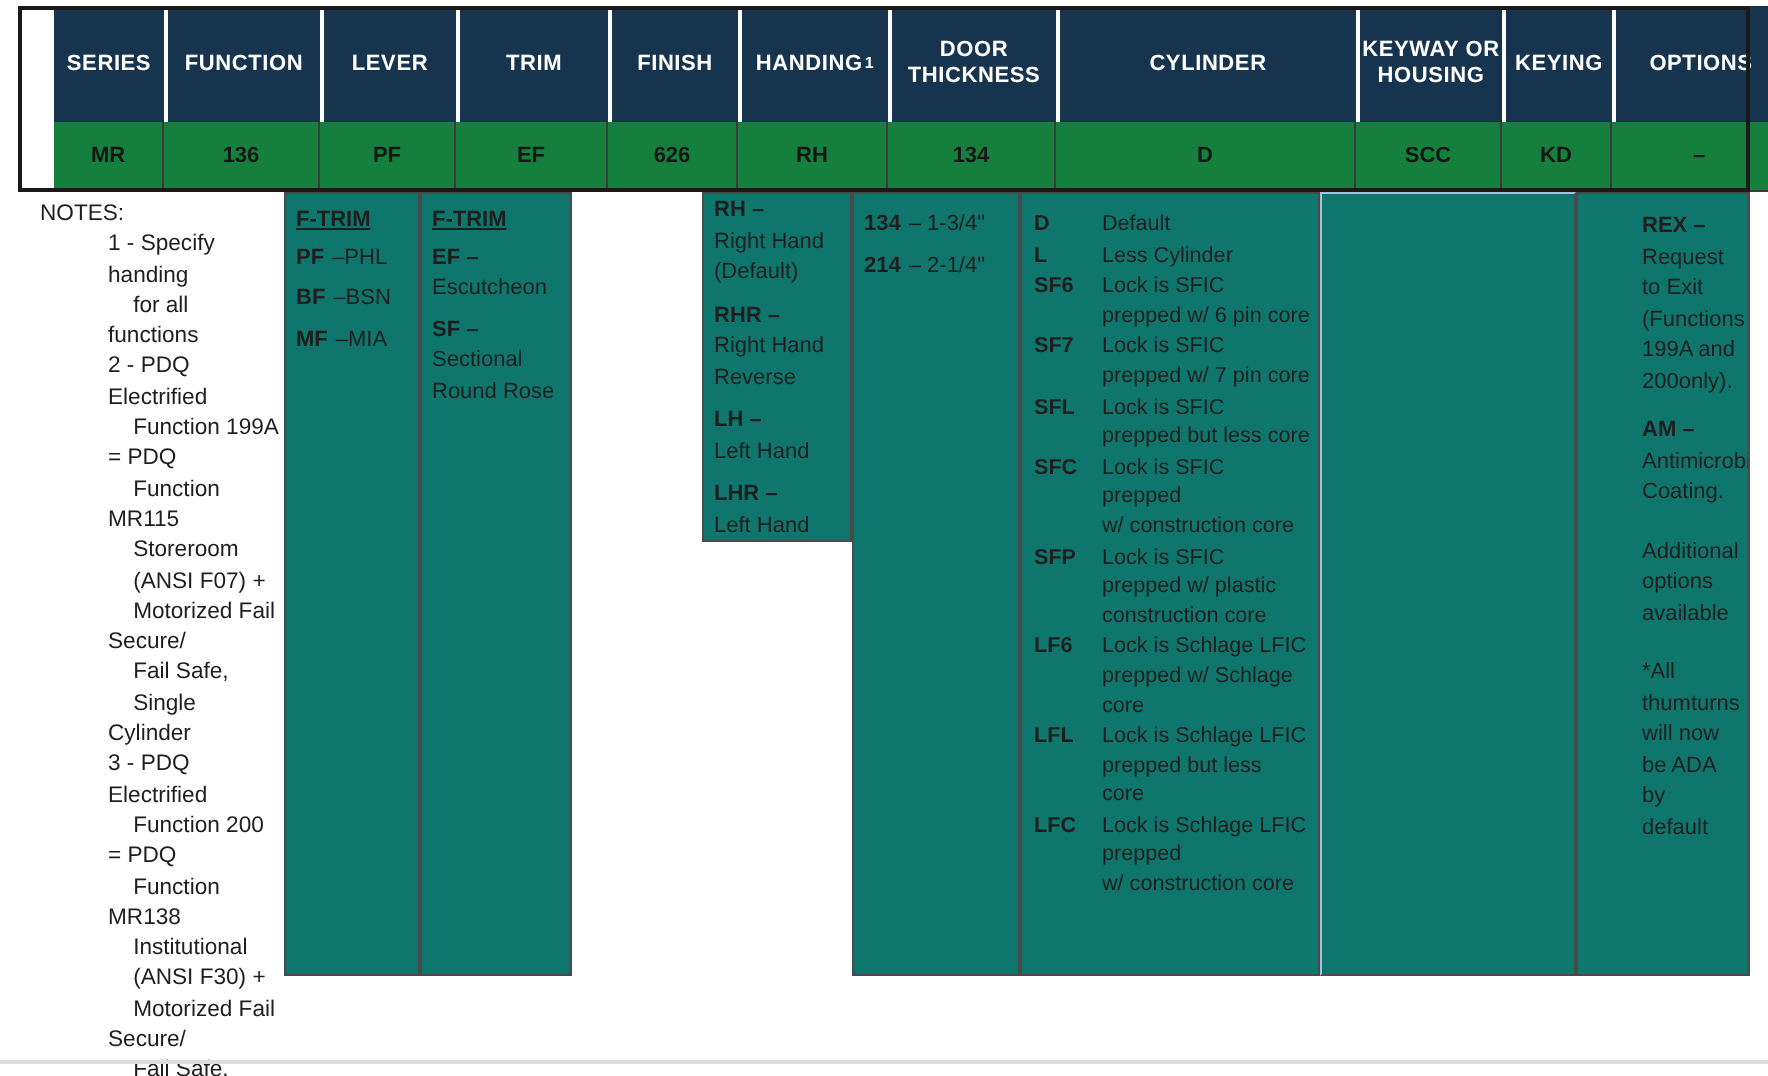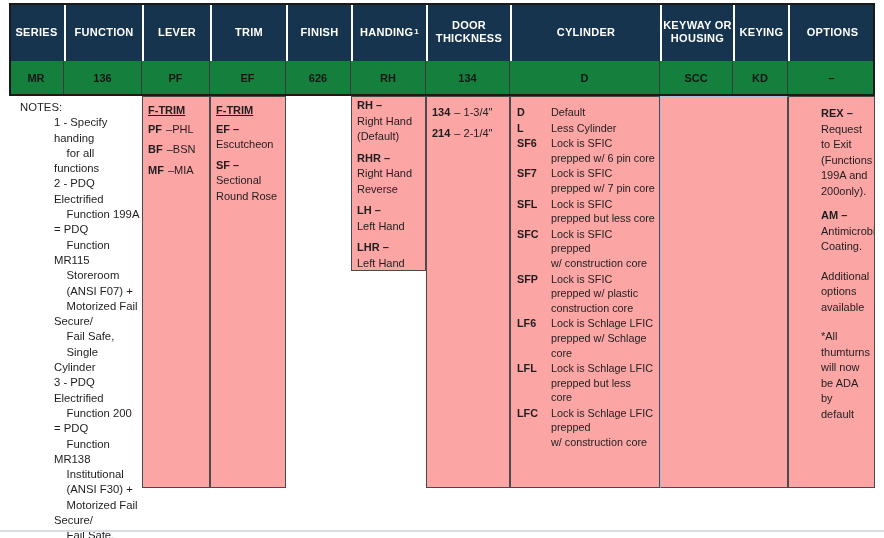--- a/index.html
+++ b/index.html
@@ -1,21 +1,21 @@
 <!DOCTYPE html>
 <html><head>
 <meta charset="utf-8">
 <style>
   * { box-sizing: border-box; margin: 0; padding: 0; }
   html, body { background: #ffffff; }
   body { font-family: "Liberation Sans", sans-serif; color: #1e1e1e; }
   .sheet { position: relative; width: 884px; height: 538px; background: #fff; overflow: hidden; }
   .tablewrap { position: absolute; left: 9px; top: 3px; width: 866px; }
 
-  .grid-row { display: grid; grid-template-columns: 55px 78px 68px 76px 65px 75px 84px 150px 73px 55px 87px; width: 866px; }
+  .grid-row { display: grid; grid-template-columns: 55px 78px 68px 76px 65px 75px 84px 150px 73px 55px 87px; width: 866px; padding-left: 18px; }
 
   .header-row .hcell {
     background: #17344e; color: #fff; height: 58px;
     display: flex; align-items: center; justify-content: center; text-align: center;
     font-size: 11px; font-weight: bold; letter-spacing: .3px; line-height: 13px;
     border-left: 2px solid #fff;
   }
   .header-row .hcell:first-child { border-left: none; }
   .hcell sup { font-size: 8px; line-height: 0; margin-left: 1px; }
 
@@ -23,21 +23,21 @@
     height: 35px; display: flex; align-items: center; justify-content: center;
     font-size: 11px; font-weight: bold; color: #151515;
     border-right: 1px solid #3a3a3a; border-bottom: 1px solid #3a3a3a; background: #15803d;
   }
   .value-row .vcell:last-child { border-right: none; }
 
   .frame { position: absolute; left: 0; top: 0; width: 866px; height: 93px;
            border: 2px solid #1a1a1a; pointer-events: none; }
 
   .detail { position: relative; width: 866px; height: 440px; font-size: 11px; }
-  .box { position: absolute; top: 0; height: 392px; background: #fca5a5;
+  .box { position: absolute; top: 0; height: 392px; background: #0f766e;
          border: 1px solid #4a4a4a; padding: 6px 5px; line-height: 15.5px; overflow: hidden; }
   .box-lever   { left: 133px; width: 68px; }
   .box-trim    { left: 201px; width: 76px; }
   .box-handing { left: 342px; width: 75px; height: 175px; padding-top: 1px; }
   .box-door    { left: 417px; width: 84px; padding-top: 8px; }
   .box-cyl     { left: 501px; width: 150px; padding: 8px 4px 0 6px; line-height: 14.6px; font-size: 10.8px; }
   .box-keyway  { left: 651px; width: 128px; border-left-color: #a9bfdd; border-top-color: #a9bfdd; }
   .box-options { left: 779px; width: 87px; padding-top: 9px; padding-left: 32px; }
 
   .notes { position: absolute; left: 2px; top: 4px; width: 130px; font-size: 11.3px; line-height: 15.3px; }

